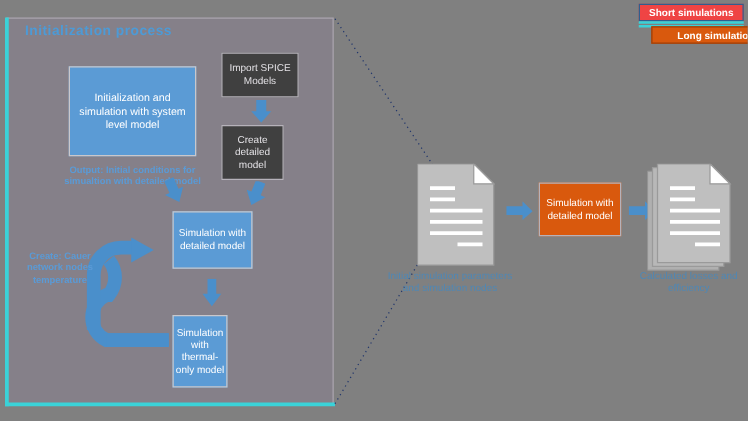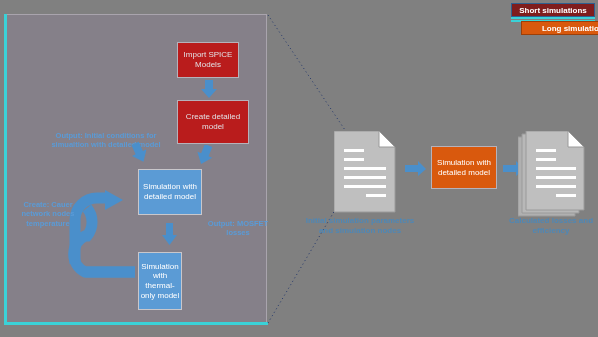--- a/index.html
+++ b/index.html
@@ -30,26 +30,26 @@
     font-size:11px;font-weight:bold;color:#4d9ad6;letter-spacing:.4px;
   }
 
   
   .box{
     position:absolute;box-sizing:border-box;
     display:flex;align-items:center;justify-content:center;text-align:center;
     color:#ffffff;line-height:1.22;
   }
   .box-blue{background:#5b9bd5;border:1px solid #c9c7cb;}
-  .box-gray{background:#b91c1c;border:1px solid #b6b2ba;color:#e2e0e4;}
+  .box-gray{background:#404040;border:1px solid #b6b2ba;color:#e2e0e4;}
   .box-orange{background:#d9590d;border:1px solid #b6b2ba;}
 
   #box-init{left:55px;top:53px;width:102px;height:72px;font-size:8.5px;padding:0 5px;}
   #box-spice{left:177px;top:42px;width:62px;height:36px;font-size:8px;}
-  #box-create{left:177px;top:100px;width:72px;height:44px;font-size:8px;}
+  #box-create{left:177px;top:100px;width:50px;height:44px;font-size:8px;}
   #box-sim-detailed{left:138px;top:169px;width:64px;height:46px;font-size:8px;}
   #box-sim-thermal{left:138px;top:252px;width:44px;height:58px;font-size:8px;}
   #box-sim-orange{left:431px;top:146px;width:66px;height:43px;font-size:8px;}
 
   
   .note{
     position:absolute;text-align:center;color:#5a9ad6;
     font-size:7.5px;line-height:1.25;font-weight:bold;
   }
   #note-init{left:48px;top:131px;width:116px;}
@@ -58,53 +58,55 @@
 
   
   .arrow{position:absolute;}
   .arrow svg{display:block;}
 
   
   .doc{position:absolute;}
   .doc svg{display:block;}
   .doc-label{
     position:absolute;text-align:center;color:#4e87b5;
-    font-size:8px;line-height:1.3;font-weight:bold;
+    font-size:8px;line-height:1.3;font-weight:normal;
   }
   #doc1-label{left:305px;top:216px;width:110px;}
   #doc2-label{left:496px;top:216px;width:110px;}
 
   
   #dotted{position:absolute;left:0;top:0;width:598px;height:337px;pointer-events:none;}
 
   
   .legend-item{
     position:absolute;box-sizing:border-box;
     display:flex;align-items:center;justify-content:center;
     color:#ffffff;font-size:8px;font-weight:bold;
   }
-  #legend-short{left:511px;top:3px;width:84px;height:14px;background:#7f1d1d;border:1px solid #2f5f8f;}
+  #legend-short{left:511px;top:3px;width:84px;height:14px;background:#ef4444;border:1px solid #2f5f8f;}
   #legend-short-accent{position:absolute;left:511px;top:17px;width:84px;height:2px;background:#3ad2d8;}
   #legend-long{left:521px;top:21px;width:108px;height:14px;background:#d9590d;border:1px solid #9c3f08;}
   #legend-long-accent{position:absolute;left:511px;top:20px;width:84px;height:2px;background:#3ad2d8;}
 </style>
 </head>
 <body>
 
 <div id="stage">
 
   <div class="panel"></div>
   <div class="panel-accent-left"></div>
   <div class="panel-accent-bottom"></div>
+  <div class="panel-title">Initialization process</div>
 
   <svg id="dotted">
     <line x1="268" y1="15" x2="347" y2="133" stroke="#21366b" stroke-width="1" stroke-dasharray="1 3"></line>
     <line x1="268" y1="323" x2="335" y2="210" stroke="#21366b" stroke-width="1" stroke-dasharray="1 3"></line>
   </svg>
 
+  <div class="box box-blue" id="box-init">Initialization and simulation with system level model</div>
 
   <div class="box box-gray" id="box-spice">Import SPICE Models</div>
 
   <div class="arrow" style="left:200px;top:80px;">
     <svg width="18" height="19" viewBox="0 0 18 19">
       <polygon points="5,0 13,0 13,9 17,9 9,18 1,9 5,9" fill="#4a8fcb"></polygon>
     </svg>
   </div>
 
   <div class="box box-gray" id="box-create">Create detailed model</div>
@@ -128,21 +130,20 @@
   </div>
 
   <div class="box box-blue" id="box-sim-detailed">Simulation with detailed model</div>
 
   <div class="arrow" style="left:162px;top:223px;">
     <svg width="16" height="23" viewBox="0 0 16 23">
       <polygon points="4,0 11,0 11,12 15,12 7.5,22 0,12 4,12" fill="#4a8fcb"></polygon>
     </svg>
   </div>
 
-  <div class="note" id="note-mosfet">Output: MOSFET losses</div>
 
   <div class="box box-blue" id="box-sim-thermal">Simulation with thermal-only model</div>
 
   <div class="arrow" style="left:57px;top:190px;">
     <svg width="82" height="92" viewBox="0 0 82 92">
       <path d="M 78 82 L 28 82 A 20 20 0 0 1 28 46 L 30 46 A 22 22 0 0 0 30 18 L 30 18" fill="none" stroke="#4a8fcb" stroke-width="11" stroke-linecap="butt"></path>
       <path d="M 28 82 L 78 82" fill="none" stroke="#4a8fcb" stroke-width="11"></path>
       <path d="M 18 50 L 18 30 A 22 22 0 0 1 40 8 L 52 8" fill="none" stroke="#4a8fcb" stroke-width="11"></path>
       <path d="M 18 50 L 18 74" fill="none" stroke="#4a8fcb" stroke-width="11"></path>
       <polygon points="48,0 66,10 48,20" fill="#4a8fcb"></polygon>

